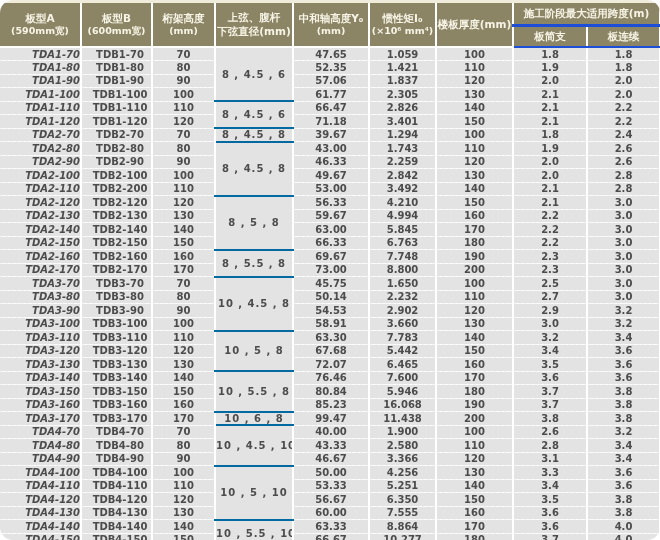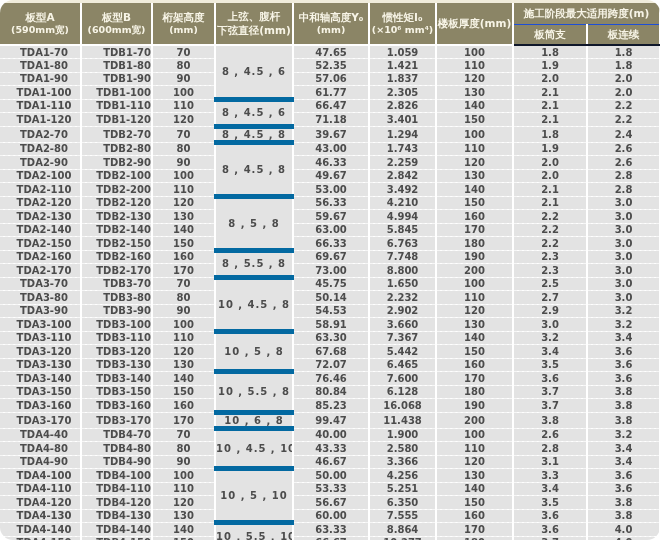--- a/index.html
+++ b/index.html
@@ -11,33 +11,33 @@
   .topstrip{height:3px;background:#f0ecdb;}
   table.spec{
     border-collapse:collapse;table-layout:fixed;width:660px;
   }
   thead th{
     background:#8b8566;color:#f7f4e6;font-weight:700;font-size:10.5px;
     line-height:1.3;padding:2px 0;text-align:center;vertical-align:middle;
     border-right:2px solid #fff;
   }
   thead th.rowspan2{border-bottom:2px solid #fff;height:36px;}
-  thead th.group{border-bottom:1px solid #1d4ed8;height:17px;}
-  thead th.sub{border-bottom:2px solid #0f172a;height:15px;}
+  thead th.group{border-bottom:3px solid #1d4ed8;height:17px;}
+  thead th.sub{border-bottom:2px solid #1d4ed8;height:15px;}
   thead .unit{font-size:9.5px;font-weight:700;}
   tbody td{
     background:#e3e3e3;color:#4c4c4c;font-weight:700;font-size:10px;
     padding:0;text-align:center;vertical-align:middle;
     border-right:2px solid #fff;border-bottom:1px dashed #f6f6f6;
     white-space:nowrap;overflow:hidden;
   }
   tbody tr{height:13.5px;}
-  tbody td.al{text-align:center;padding-left:8px;}
-  tbody td.al2{text-align:right;padding-left:7px;}
-  tbody td.dia{border-bottom:5px solid #0369a1;letter-spacing:1px;}
+  tbody td.al{text-align:right;padding-left:8px;font-style:italic;}
+  tbody td.al2{text-align:center;padding-left:7px;}
+  tbody td.dia{border-bottom:2px solid #0369a1;letter-spacing:1px;}
 </style>
 </head>
 <body>
 
 <div class="wrap">
   <div class="topstrip"></div>
   <table class="spec">
     <colgroup>
       <col style="width:81px">
         <col style="width:71px">
@@ -300,21 +300,21 @@
           <td>130</td>
           <td>3.0</td>
           <td>3.2</td>
         </tr>
         <tr>
           <td class="al">TDA3-110</td>
           <td class="al2">TDB3-110</td>
           <td>110</td>
           <td rowspan="3" class="dia">10 , 5 , 8</td>
           <td>63.30</td>
-          <td>7.367</td>
+          <td>7.783</td>
           <td>140</td>
           <td>3.2</td>
           <td>3.4</td>
         </tr>
         <tr>
           <td class="al">TDA3-120</td>
           <td class="al2">TDB3-120</td>
           <td>120</td>
           <td>67.68</td>
           <td>5.442</td>
@@ -341,21 +341,21 @@
           <td>7.600</td>
           <td>170</td>
           <td>3.6</td>
           <td>3.6</td>
         </tr>
         <tr>
           <td class="al">TDA3-150</td>
           <td class="al2">TDB3-150</td>
           <td>150</td>
           <td>80.84</td>
-          <td>6.128</td>
+          <td>5.946</td>
           <td>180</td>
           <td>3.7</td>
           <td>3.8</td>
         </tr>
         <tr>
           <td class="al">TDA3-160</td>
           <td class="al2">TDB3-160</td>
           <td>160</td>
           <td>85.23</td>
           <td>16.068</td>
@@ -368,21 +368,21 @@
           <td class="al2">TDB3-170</td>
           <td>170</td>
           <td rowspan="1" class="dia">10 , 6 , 8</td>
           <td>99.47</td>
           <td>11.438</td>
           <td>200</td>
           <td>3.8</td>
           <td>3.8</td>
         </tr>
         <tr>
-          <td class="al">TDA4-40</td>
+          <td class="al">TDA4-70</td>
           <td class="al2">TDB4-70</td>
           <td>70</td>
           <td rowspan="3" class="dia">10 , 4.5 , 10</td>
           <td>40.00</td>
           <td>1.900</td>
           <td>100</td>
           <td>2.6</td>
           <td>3.2</td>
         </tr>
         <tr>

